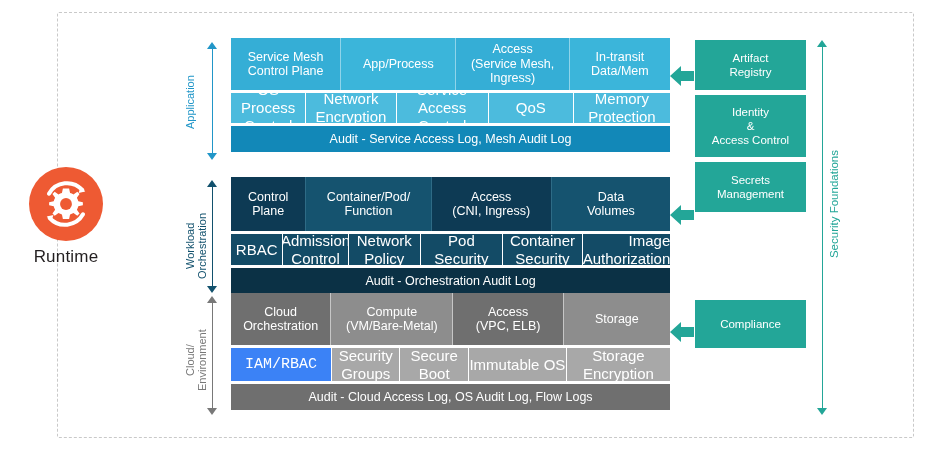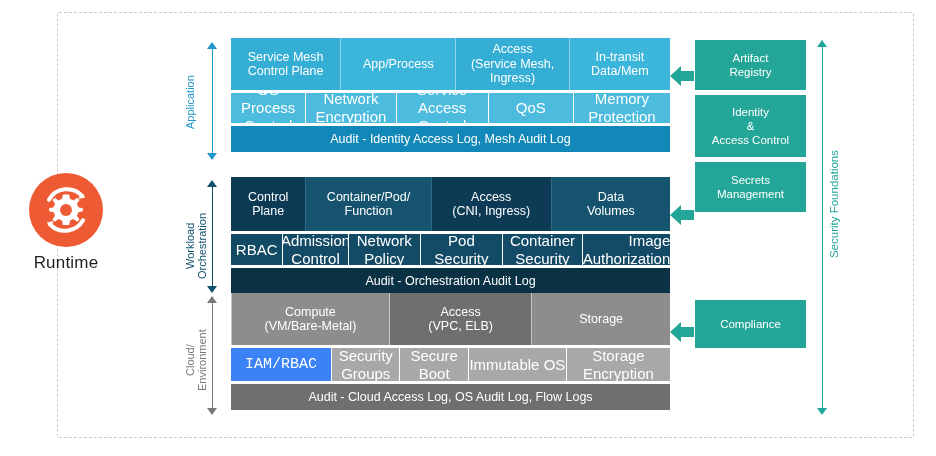--- a/index.html
+++ b/index.html
@@ -12,21 +12,21 @@
   }
   #canvas{position:absolute;left:0;top:0;width:936px;height:456px;}
 
   
   .dashed-frame{
     position:absolute;left:57px;top:12px;width:857px;height:426px;
     border:1px dashed #c9c9c9;border-radius:2px;box-sizing:border-box;
   }
 
   
-  .runtime-block{position:absolute;left:14px;top:173px;width:104px;text-align:center;}
+  .runtime-block{position:absolute;left:14px;top:167px;width:104px;text-align:center;}
   .runtime-circle{width:74px;height:74px;margin:0 auto;}
   .runtime-label{
     font-size:17px;color:#231f20;margin-top:6px;letter-spacing:.2px;
   }
 
   
   .vlabel{
     position:absolute;
     writing-mode:vertical-rl;
     transform:rotate(180deg);
@@ -110,21 +110,21 @@
   </div>
 
   <div class="sf-span">
     <div class="ah up"></div>
     <div class="shaft"></div>
     <div class="ah dn"></div>
   </div>
   <div class="sf-label">Security Foundations</div>
 
 <div class="layer" style="top: 38px;">
-      <div class="row row-main" style="height: 52px; justify-content: flex-end;">
+      <div class="row row-main" style="height: 52px;">
         <div class="cell" style="flex: 110 0 0px; background: rgb(53, 174, 214); height: 100%;">Service Mesh
 Control Plane</div>
         <div class="cell" style="flex: 115 0 0px; background: rgb(59, 181, 218); height: 100%; border-left: 1.5px solid rgb(143, 212, 234);">App/Process</div>
         <div class="cell" style="flex: 113 0 0px; background: rgb(53, 174, 214); height: 100%; border-left: 1.5px solid rgb(143, 212, 234);">Access
 (Service Mesh,
 Ingress)</div>
         <div class="cell" style="flex: 101 0 0px; background: rgb(59, 181, 218); height: 100%; border-left: 1.5px solid rgb(143, 212, 234);">In-transit
 Data/Mem</div>
       </div>
       <div class="gap"></div>
@@ -133,21 +133,21 @@
 Control</div>
         <div class="cell" style="flex: 90 0 0px; background: rgb(76, 187, 221); height: 100%; border-left: 1.5px solid rgb(255, 255, 255);">Network
 Encryption</div>
         <div class="cell" style="flex: 92 0 0px; background: rgb(76, 187, 221); height: 100%; border-left: 1.5px solid rgb(255, 255, 255);">Service Access
 Control</div>
         <div class="cell" style="flex: 85 0 0px; background: rgb(76, 187, 221); height: 100%; border-left: 1.5px solid rgb(255, 255, 255);">QoS</div>
         <div class="cell" style="flex: 97 0 0px; background: rgb(76, 187, 221); height: 100%; border-left: 1.5px solid rgb(255, 255, 255);">Memory
 Protection</div>
       </div>
       <div class="gap"></div>
-      <div class="row-audit" style="height: 26px; background: rgb(18, 136, 184);">Audit - Identity Access Log, Mesh Audit Log</div>
+      <div class="row-audit" style="height: 26px; background: rgb(18, 136, 184);">Audit - Service Access Log, Mesh Audit Log</div>
     </div>
     <div class="vlabel" style="left: 184px; top: 55px; height: 95px; color: rgb(33, 150, 200);">Application</div>
     <div class="vspan" style="left: 207px; top: 42px; height: 118px;">
       <div class="ah up" style="border-bottom:7px solid #2196c8"></div>
       <div class="shaft" style="background:#2196c8"></div>
       <div class="ah dn" style="border-top:7px solid #2196c8"></div>
     </div>
     <div class="inarrow" style="left: 670px; top: 66px;"><svg viewBox="0 0 24 20" width="24" height="20">
         <path d="M24 5 L11 5 L11 0 L0 10 L11 20 L11 15 L24 15 Z" fill="#23a698"></path>
       </svg></div>
@@ -183,20 +183,22 @@
     <div class="vspan" style="left: 207px; top: 180px; height: 113px;">
       <div class="ah up" style="border-bottom:7px solid #12516d"></div>
       <div class="shaft" style="background:#12516d"></div>
       <div class="ah dn" style="border-top:7px solid #12516d"></div>
     </div>
     <div class="inarrow" style="left: 670px; top: 205px;"><svg viewBox="0 0 24 20" width="24" height="20">
         <path d="M24 5 L11 5 L11 0 L0 10 L11 20 L11 15 L24 15 Z" fill="#23a698"></path>
       </svg></div>
     <div class="layer" style="top: 293px;">
       <div class="row row-main" style="height: 52px;">
+        <div class="cell" style="flex: 100 0 0px; background: rgb(111, 111, 111); height: 100%;">Cloud
+Orchestration</div>
         <div class="cell" style="flex: 122 0 0px; background: rgb(141, 141, 141); height: 100%; border-left: 1.5px solid rgb(198, 198, 198);">Compute
 (VM/Bare-Metal)</div>
         <div class="cell" style="flex: 110 0 0px; background: rgb(111, 111, 111); height: 100%; border-left: 1.5px solid rgb(198, 198, 198);">Access
 (VPC, ELB)</div>
         <div class="cell" style="flex: 107 0 0px; background: rgb(141, 141, 141); height: 100%; border-left: 1.5px solid rgb(198, 198, 198);">Storage</div>
       </div>
       <div class="gap"></div>
       <div class="row row-sub" style="height: 33px;">
         <div class="cell" style="flex: 101 0 0px; background: #3b82f6; height: 100%; font-family: Liberation Mono, monospace;">IAM/RBAC</div>
         <div class="cell" style="flex: 68 0 0px; background: rgb(168, 168, 168); height: 100%; border-left: 1.5px solid rgb(255, 255, 255);">Security

